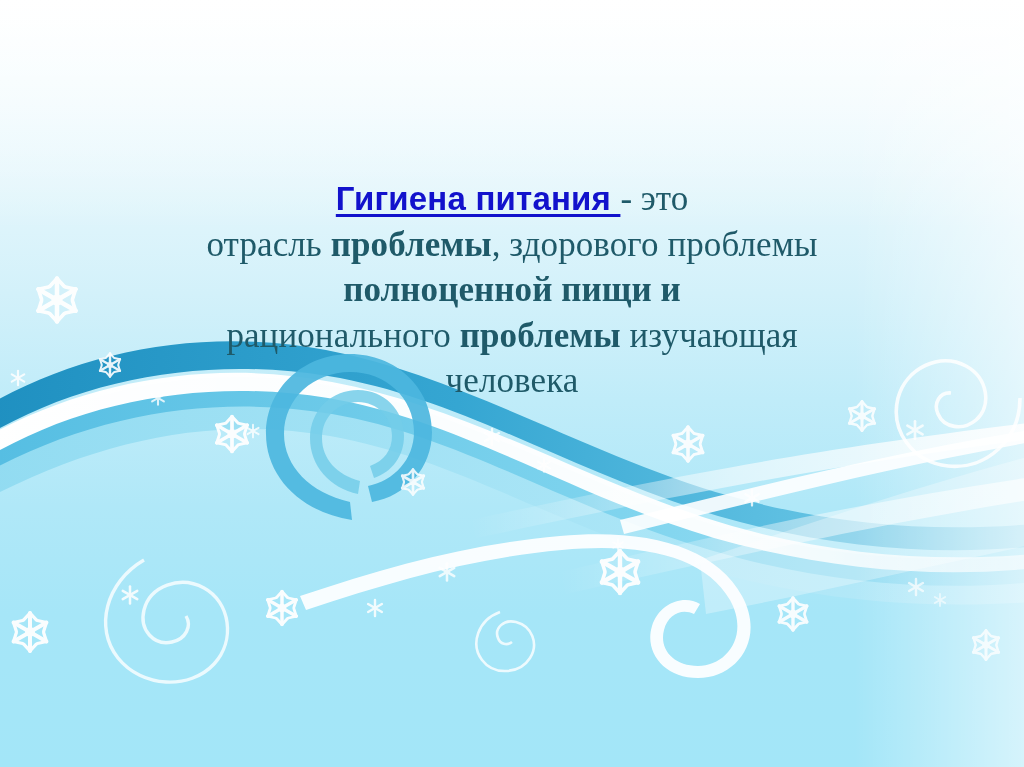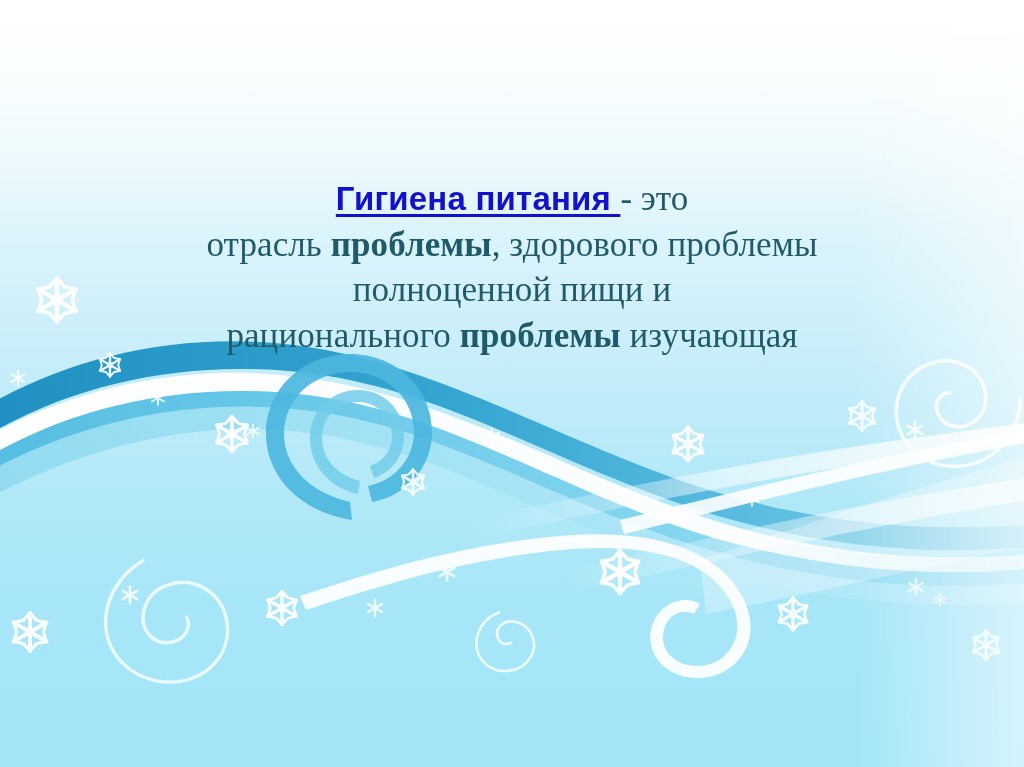--- a/index.html
+++ b/index.html
@@ -52,21 +52,21 @@
     font-family:"Liberation Sans", sans-serif;
     color:#1212cc;
     font-weight:bold;
     font-size:33px;
     text-decoration:underline;
     text-underline-offset:4px;
     letter-spacing:.2px;
   }
   .l1{font-size:34px;}
   .l2{font-size:35px;}
-  .l3{font-size:35px;}
+  .l3{font-size:35px;font-weight:bold;}
   .l4{font-size:35px;}
   .l5{font-size:35px;}
   .sp{letter-spacing:0;}
 </style>
 </head>
 <body>
 
 <div id="slide">
 
   <svg id="deco" viewBox="0 0 1024 767" preserveAspectRatio="none" xmlns="http://www.w3.org/2000/svg">
@@ -285,15 +285,18 @@
     </div>
 
     <div class="tline l3">
       <span class="serif">полноценной пищи и</span>
     </div>
 
     <div class="tline l4">
       <span class="serif">рационального </span><span class="serif b">проблемы</span><span class="serif"> изучающая</span>
     </div>
 
+    <div class="tline l5">
+      <span class="serif">человека</span>
+    </div>
 
   </div>
 </div>
 
 </body></html>

